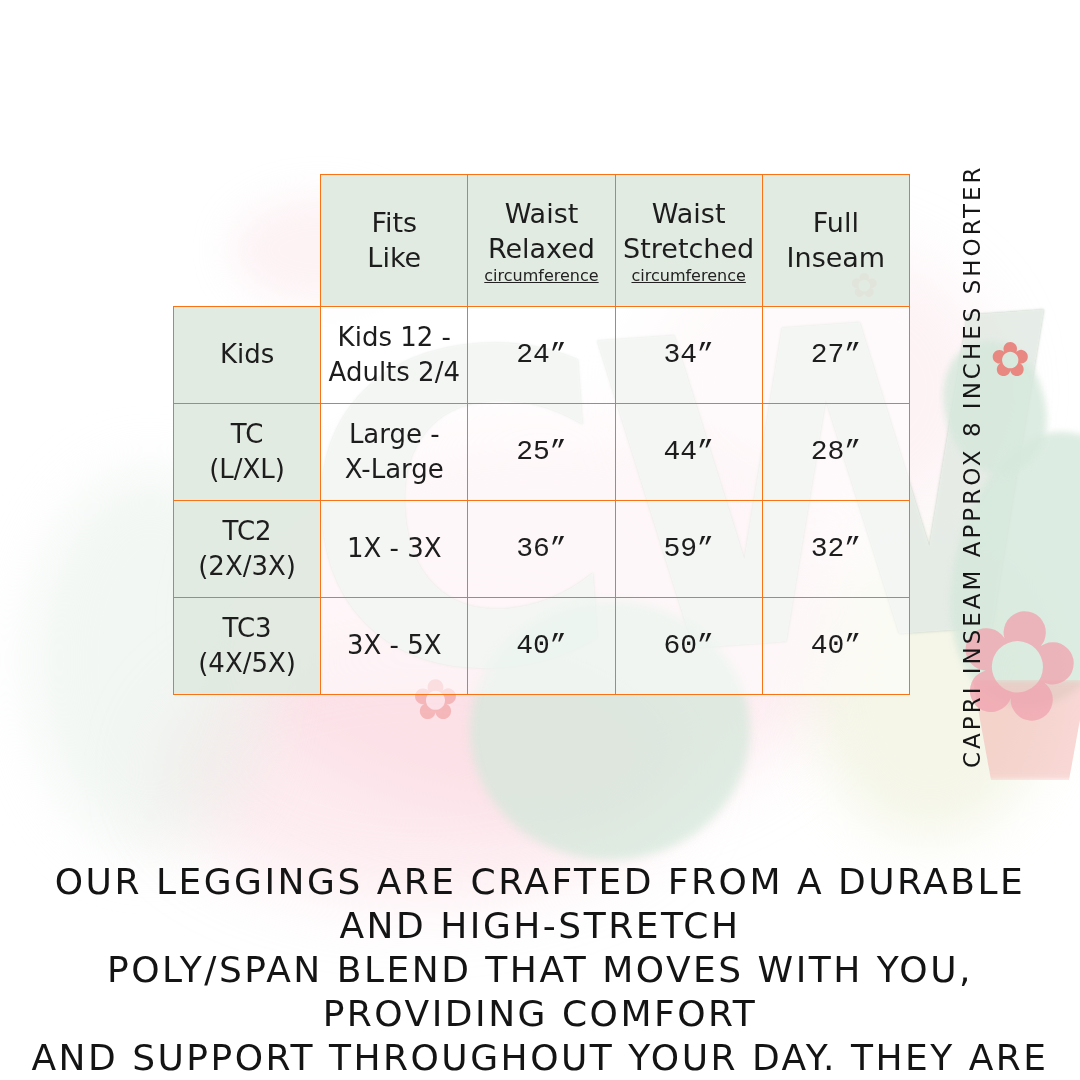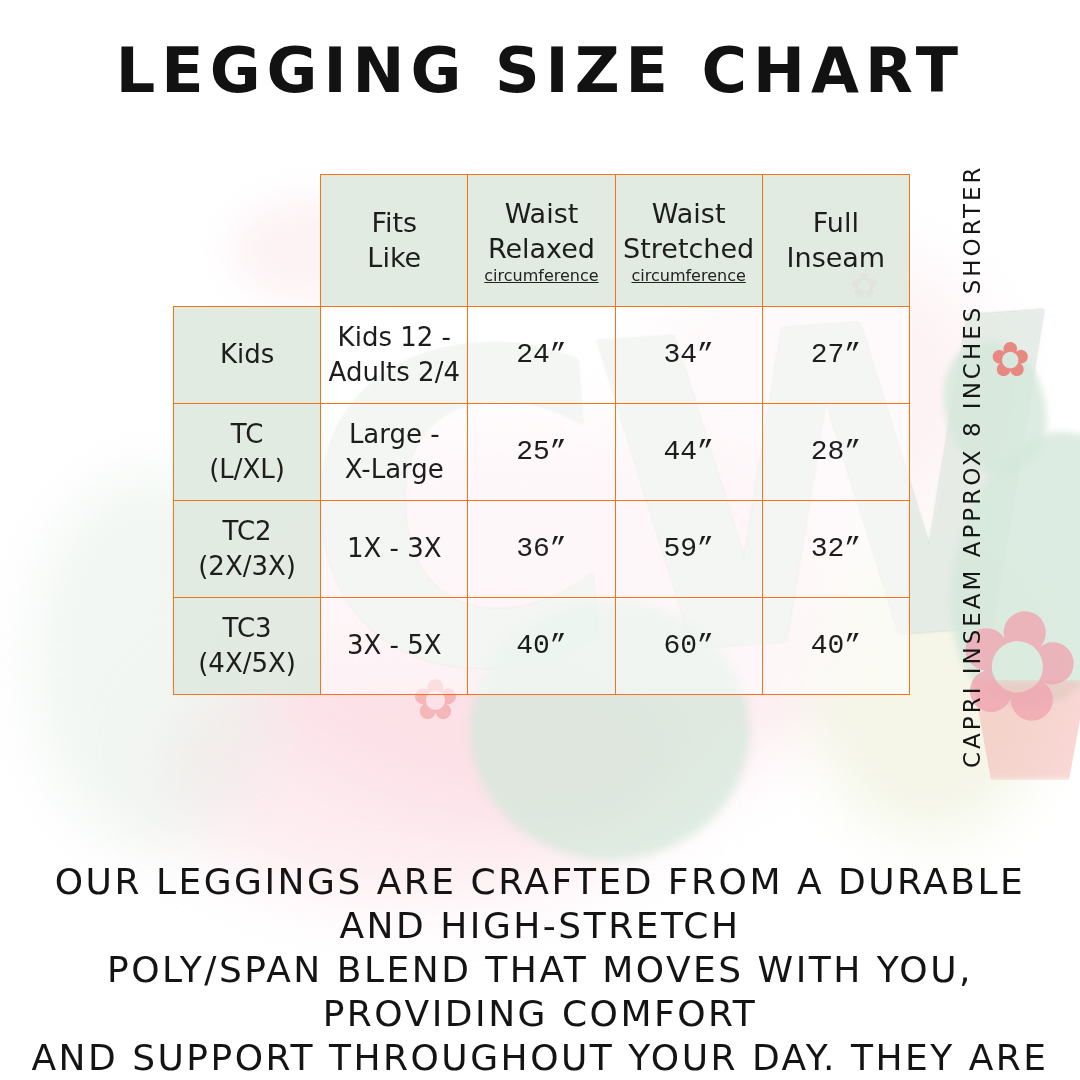--- a/index.html
+++ b/index.html
@@ -147,21 +147,20 @@
     <div class="cactus-round"></div>
     <div class="cactus-pad-big"></div>
     <div class="cactus-pad-small"></div>
     <div class="cactus-pot"></div>
     <div class="flower flower-big-br">✿</div>
     <div class="flower flower-cactus">✿</div>
     <div class="flower flower-tiny-row1">✿</div>
     <div class="flower flower-left">✿</div>
   </div>
 
-  <h1 class="page-title">LEGGING SIZE CHART</h1>
 
   <table class="size-table">
     <colgroup>
         <col>
         <col>
         <col>
         <col>
         <col>
       </colgroup>
     <tbody>

